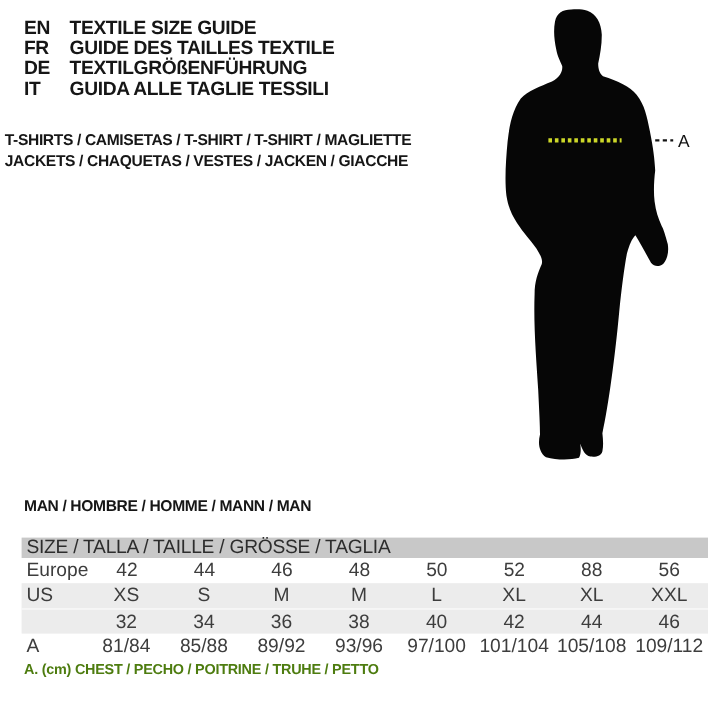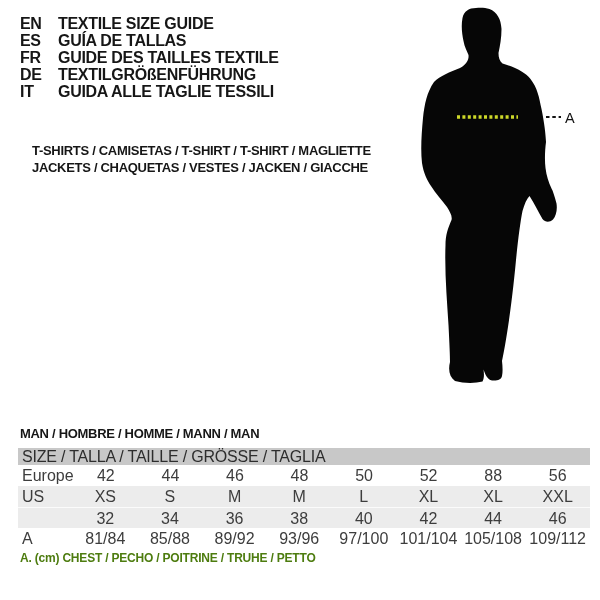--- a/index.html
+++ b/index.html
@@ -11,52 +11,48 @@
     color:#1b1b1b;
     overflow:hidden;
   }
 
   
   .langs { position:absolute; left:20px; top:15px; }
   .lang-row { display:flex; font-weight:700; font-size:16px; line-height:17px; letter-spacing:-0.3px; color:#161616; }
   .lang-code { width:38px; flex:0 0 38px; }
 
   
-  .cats { position:absolute; left:32px; top:109px;margin-top:34px; }
+  .cats { position:absolute; left:4px; top:109px; }
   .cat-line { font-weight:700; font-size:13px; line-height:16.5px; letter-spacing:-0.3px; color:#161616; }
 
   
   .figure-wrap { position:absolute; left:390px; top:0; width:210px; height:400px; }
   .figure-wrap svg { display:block; width:210px; height:400px; }
 
   
-  .man-heading { position:absolute; left:20px; top:414px; font-weight:700; font-size:13px; letter-spacing:-0.3px; color:#161616;margin-top:12px; }
+  .man-heading { position:absolute; left:20px; top:414px; font-weight:700; font-size:13px; letter-spacing:-0.3px; color:#161616; }
 
   
   .size-table { position:absolute; left:18px; top:448px; width:572px; font-size:16px; color:#3d3d3d; }
   .st-header { height:17px; line-height:17px; padding-left:4px; color:#2d2d2d; letter-spacing:-0.2px; }
   .st-row { display:flex; height:21px; line-height:21px; align-items:center;justify-content:space-between; }
   .st-label { flex:0 0 55px; padding-left:4px; text-align:left; }
   .st-cell { flex:1 1 0; text-align:center; }
   .st-row.gray + .st-row.gray { border-top:1px solid #fbfbfb; }
 
   
   .footnote { position:absolute; left:20px; top:551px; font-weight:700; font-size:12px; letter-spacing:-0.2px; color:#4d7c0f; }
 </style>
 </head>
 <body>
 
 <div class="langs">
   <div class="lang-row">
     <span class="lang-code">EN</span>
     <span>TEXTILE SIZE GUIDE</span>
-  </div>
-  <div class="lang-row">
-    <span class="lang-code">ES</span>
-    <span>GUÍA DE TALLAS</span>
   </div>
   <div class="lang-row">
     <span class="lang-code">FR</span>
     <span>GUIDE DES TAILLES TEXTILE</span>
   </div>
   <div class="lang-row">
     <span class="lang-code">DE</span>
     <span>TEXTILGRÖßENFÜHRUNG</span>
   </div>
   <div class="lang-row">

